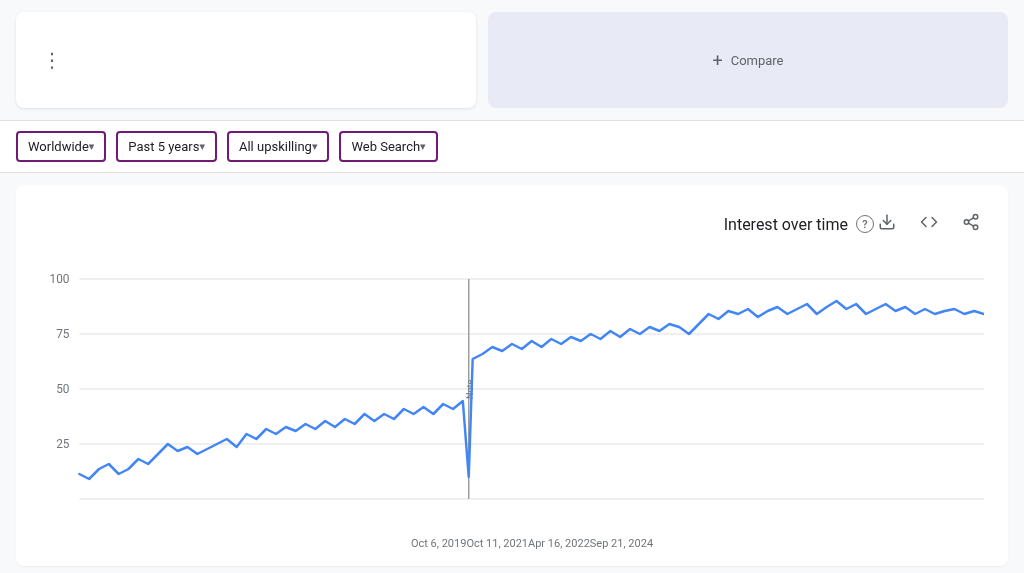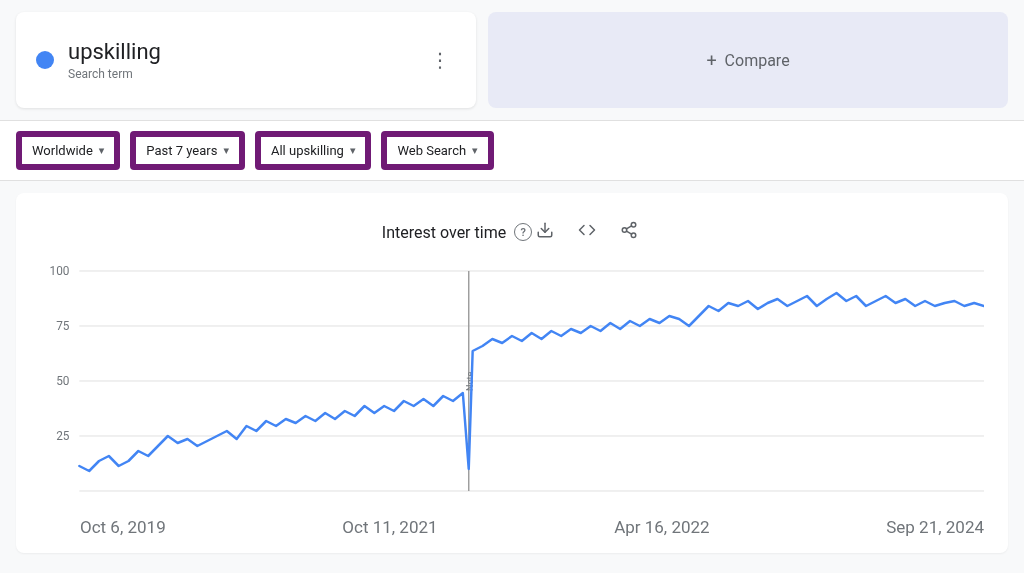--- a/index.html
+++ b/index.html
@@ -90,41 +90,41 @@
       gap: 8px;
       color: #5f6368;
     }
 
     .compare-plus {
       font-size: 18px;
       color: #5f6368;
     }
 
     .compare-label {
-      font-size: 16px;
+      font-size: 13px;
       color: #5f6368;
     }
 
     
     .filter-bar {
       background: #fff;
       padding: 10px 16px;
       display: flex;
       align-items: center;
       gap: 10px;
       border-top: 1px solid #e0e0e0;
       border-bottom: 1px solid #e0e0e0;
     }
 
     .filter-chip {
       display: flex;
       align-items: center;
-      gap: 6px;
+      gap: 0;
       background: #fff;
-      border: 6px solid #701a75;
+      border: 2px solid #701a75;
       border-radius: 4px;
       padding: 6px 10px;
       font-size: 13px;
       color: #202124;
       cursor: pointer;
       white-space: nowrap;
     }
 
     .chevron-icon {
       font-size: 11px;
@@ -136,22 +136,22 @@
       background: #fff;
       margin: 12px 16px;
       border-radius: 8px;
       padding: 24px 24px 16px 24px;
       box-shadow: 0 1px 2px rgba(0,0,0,0.05);
     }
 
     .chart-header {
       display: flex;
       align-items: center;
-      justify-content: center;
-      margin-bottom: 4px;
+      justify-content: flex-end;
+      margin-bottom: 20px;
     }
 
     .chart-title-area {
       display: flex;
       align-items: center;
       gap: 8px;
     }
 
     .chart-title {
       font-size: 16px;
@@ -193,56 +193,50 @@
       height: 260px;
     }
 
     svg.trend-chart {
       width: 100%;
       height: 100%;
     }
 
     .x-labels {
       display: flex;
-      justify-content: space-between;
+      justify-content: center;
       padding: 6px 0 0 40px;
-      font-size: 17px;
+      font-size: 11px;
       color: #70757a;
+      margin-top: 12px;
     }
   </style>
 </head>
 <body>
 
 <div class="top-section">
   <div class="search-term-card">
-    <div class="search-term-left">
-      <div class="blue-dot"></div>
-      <div class="search-term-text">
-        <div class="term-name">upskilling</div>
-        <div class="term-label">Search term</div>
-      </div>
-    </div>
     <div class="more-icon">⋮</div>
   </div>
 
   <div class="compare-card">
     <div class="compare-content">
       <span class="compare-plus">+</span>
       <span class="compare-label">Compare</span>
     </div>
   </div>
 </div>
 
 <div class="filter-bar">
   <div class="filter-chip">
     <span>Worldwide</span>
     <span class="chevron-icon">▾</span>
   </div>
   <div class="filter-chip">
-    <span>Past 7 years</span>
+    <span>Past 5 years</span>
     <span class="chevron-icon">▾</span>
   </div>
   <div class="filter-chip">
     <span>All upskilling</span>
     <span class="chevron-icon">▾</span>
   </div>
   <div class="filter-chip">
     <span>Web Search</span>
     <span class="chevron-icon">▾</span>
   </div>

